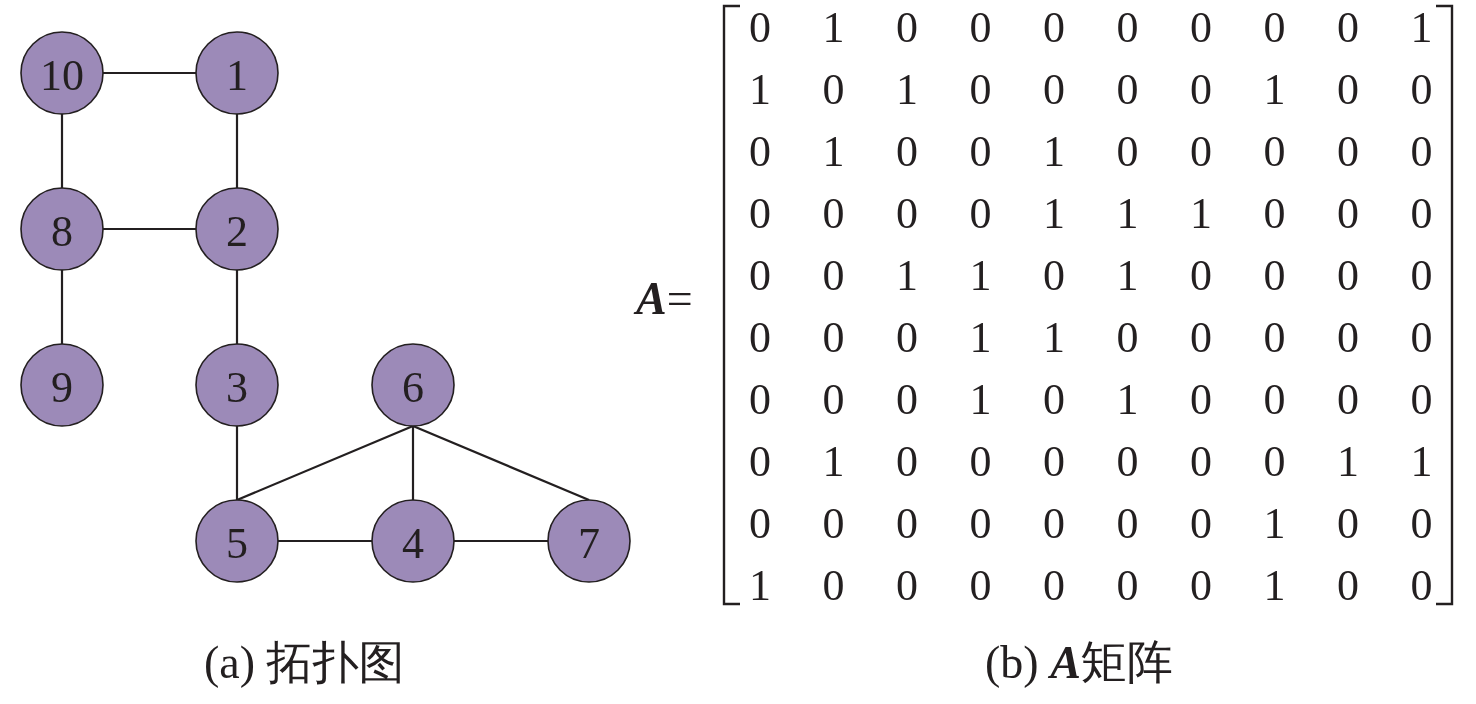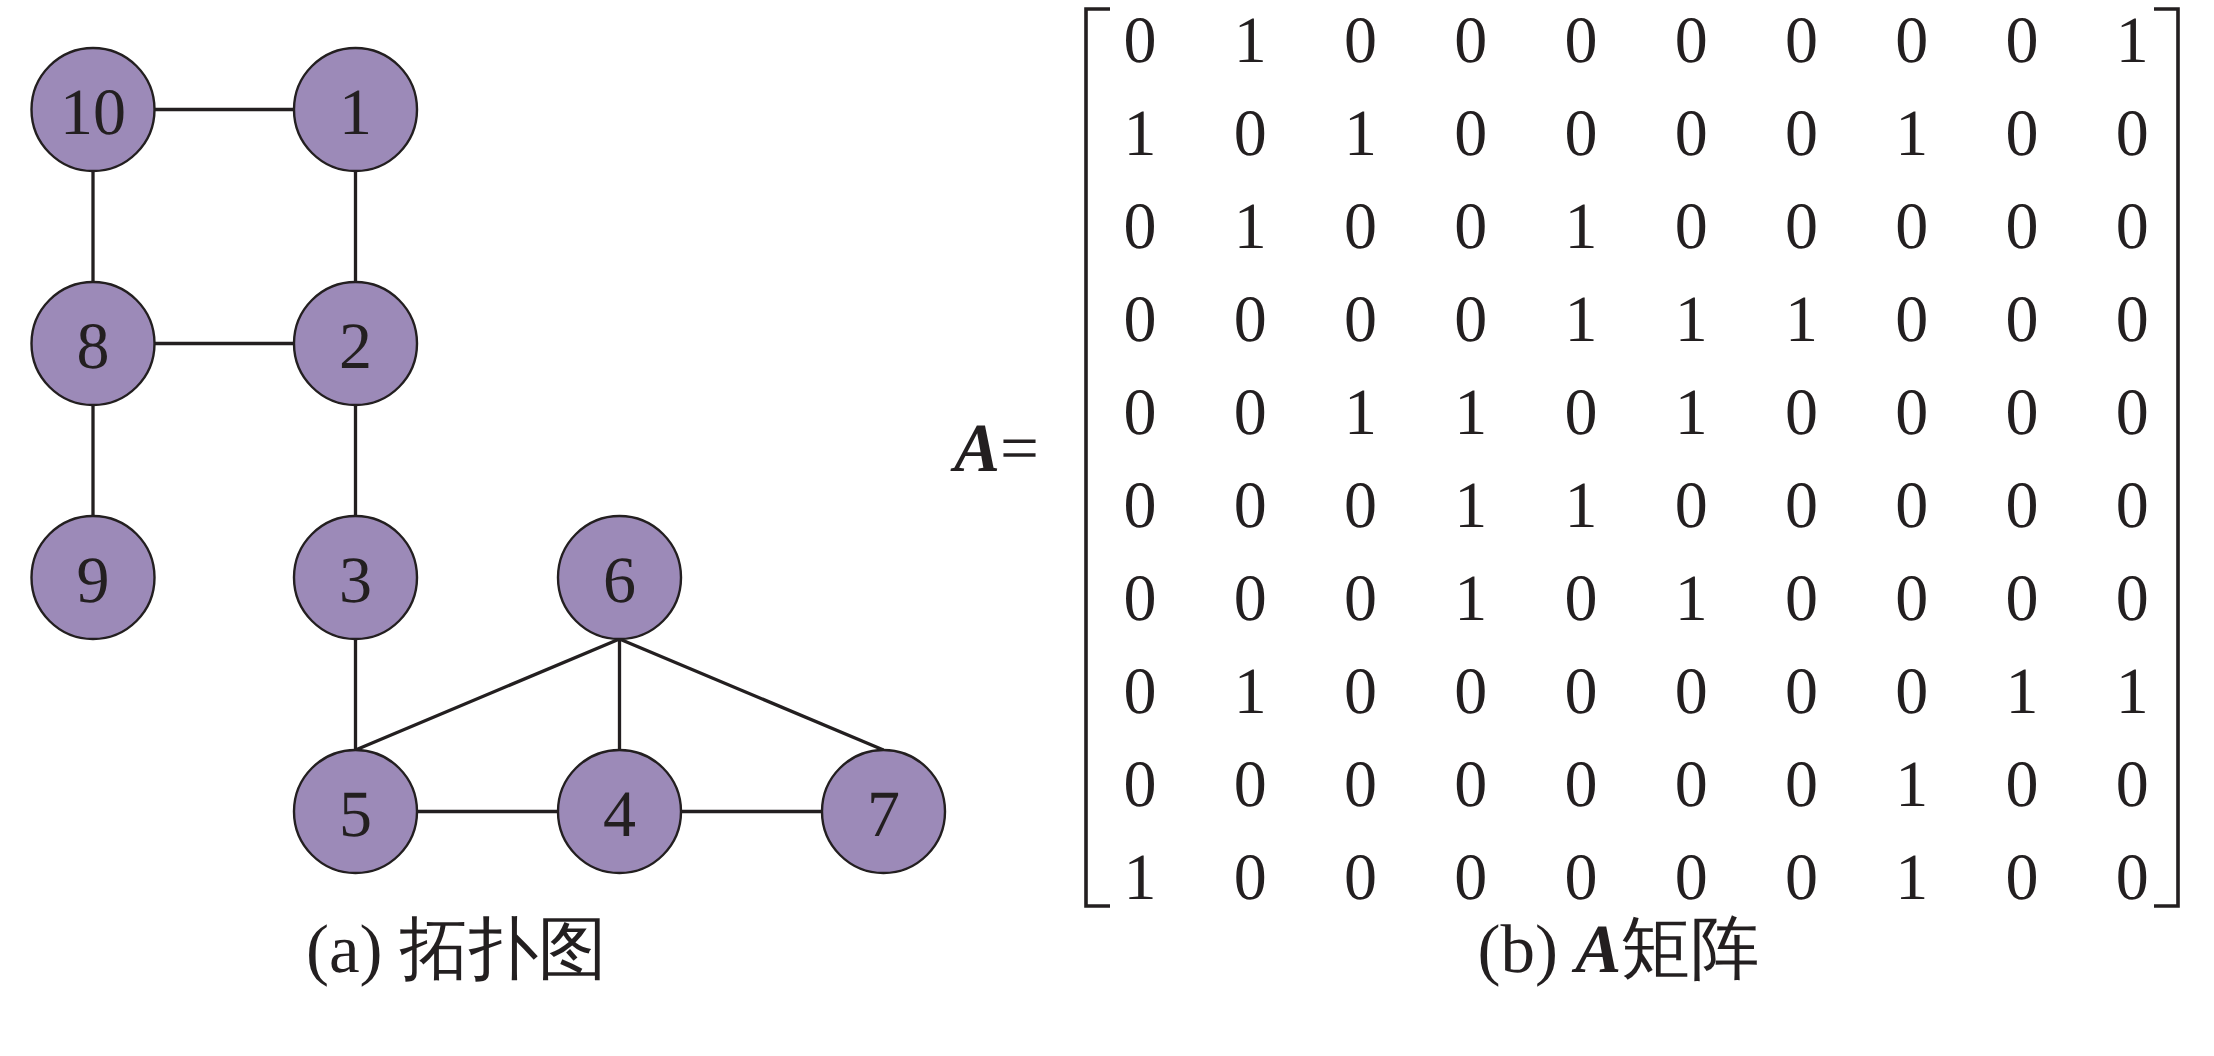--- a/index.html
+++ b/index.html
@@ -9,21 +9,21 @@
     .edge { stroke: #231f20; stroke-width: 2.2; }
     .node-circle { stroke: #231f20; stroke-width: 1.6; }
     .node-label { font-family: "Liberation Serif", "DejaVu Serif", serif; font-size: 44px; fill: #231f20;
                   text-anchor: middle; dominant-baseline: central; }
     #matrix-label { position: absolute; left: 636px; top: 272px; font-size: 46px; }
     #matrix-label .var { font-weight: bold; font-style: italic; }
     #matrix { position: absolute; left: 722px; top: 0; width: 734px; height: 610px; }
     .bracket { stroke: #231f20; stroke-width: 2.4; fill: none; }
     .cell { font-family: "Liberation Serif", "DejaVu Serif", serif; font-size: 44px; fill: #231f20;
             text-anchor: middle; dominant-baseline: central; }
-    .caption { position: absolute; top: 602px; font-size: 46px; white-space: nowrap; }
+    .caption { position: absolute; top: 632px; font-size: 46px; white-space: nowrap; }
     #caption-a { left: 204px; }
     #caption-b { left: 985px; }
     #caption-b .var { font-weight: bold; font-style: italic; }
   </style>
 </head>
 <body>
 
 <svg id="graph" viewBox="0 0 660 620">
   <g id="edges-layer">
       <line x1="62" y1="73" x2="237" y2="73" class="edge" stroke="#231f20"></line>

